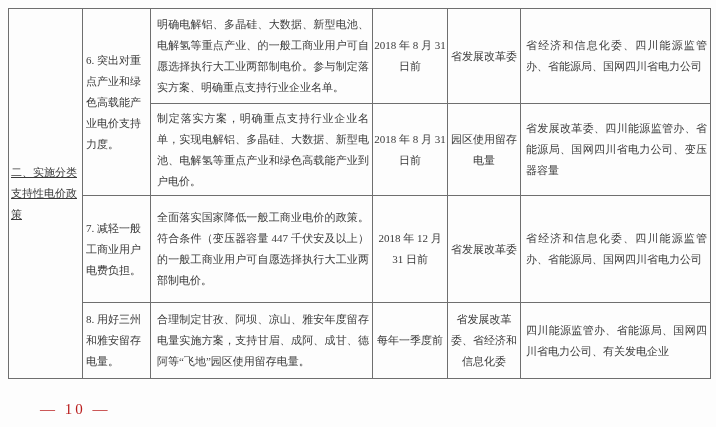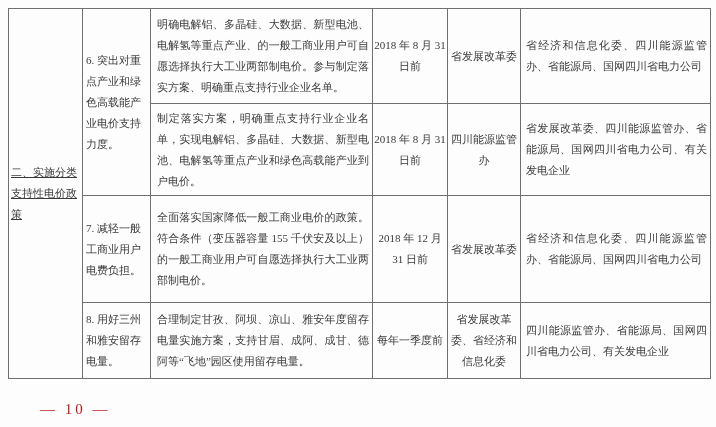--- a/index.html
+++ b/index.html
@@ -68,27 +68,27 @@
         <td class="cell-item" rowspan="2">6. 突出对重点产业和绿色高载能产业电价支持力度。</td>
         <td class="cell-measure">明确电解铝、多晶硅、大数据、新型电池、电解氢等重点产业、的一般工商业用户可自愿选择执行大工业两部制电价。参与制定落实方案、明确重点支持行业企业名单。</td>
         <td class="cell-date">2018 年 8 月 31 日前</td>
         <td class="cell-lead">省发展改革委</td>
         <td class="cell-coop">省经济和信息化委、四川能源监管办、省能源局、国网四川省电力公司</td>
       </tr>
 
       <tr class="r2">
         <td class="cell-measure">制定落实方案，明确重点支持行业企业名单，实现电解铝、多晶硅、大数据、新型电池、电解氢等重点产业和绿色高载能产业到户电价。</td>
         <td class="cell-date">2018 年 8 月 31 日前</td>
-        <td class="cell-lead">四川能源监管办</td>
-        <td class="cell-coop">省发展改革委、四川能源监管办、省能源局、国网四川省电力公司、有关发电企业</td>
+        <td class="cell-lead">园区使用留存电量</td>
+        <td class="cell-coop">省发展改革委、四川能源监管办、省能源局、国网四川省电力公司、变压器容量</td>
       </tr>
 
       <tr class="r3">
         <td class="cell-item">7. 减轻一般工商业用户电费负担。</td>
-        <td class="cell-measure">全面落实国家降低一般工商业电价的政策。符合条件（变压器容量 155 千伏安及以上）的一般工商业用户可自愿选择执行大工业两部制电价。</td>
+        <td class="cell-measure">全面落实国家降低一般工商业电价的政策。符合条件（变压器容量 447 千伏安及以上）的一般工商业用户可自愿选择执行大工业两部制电价。</td>
         <td class="cell-date">2018 年 12 月 31 日前</td>
         <td class="cell-lead">省发展改革委</td>
         <td class="cell-coop">省经济和信息化委、四川能源监管办、省能源局、国网四川省电力公司</td>
       </tr>
 
       <tr class="r4">
         <td class="cell-item">8. 用好三州和雅安留存电量。</td>
         <td class="cell-measure">合理制定甘孜、阿坝、凉山、雅安年度留存电量实施方案，支持甘眉、成阿、成甘、德阿等“飞地”园区使用留存电量。</td>
         <td class="cell-date">每年一季度前</td>
         <td class="cell-lead">省发展改革委、省经济和信息化委</td>

